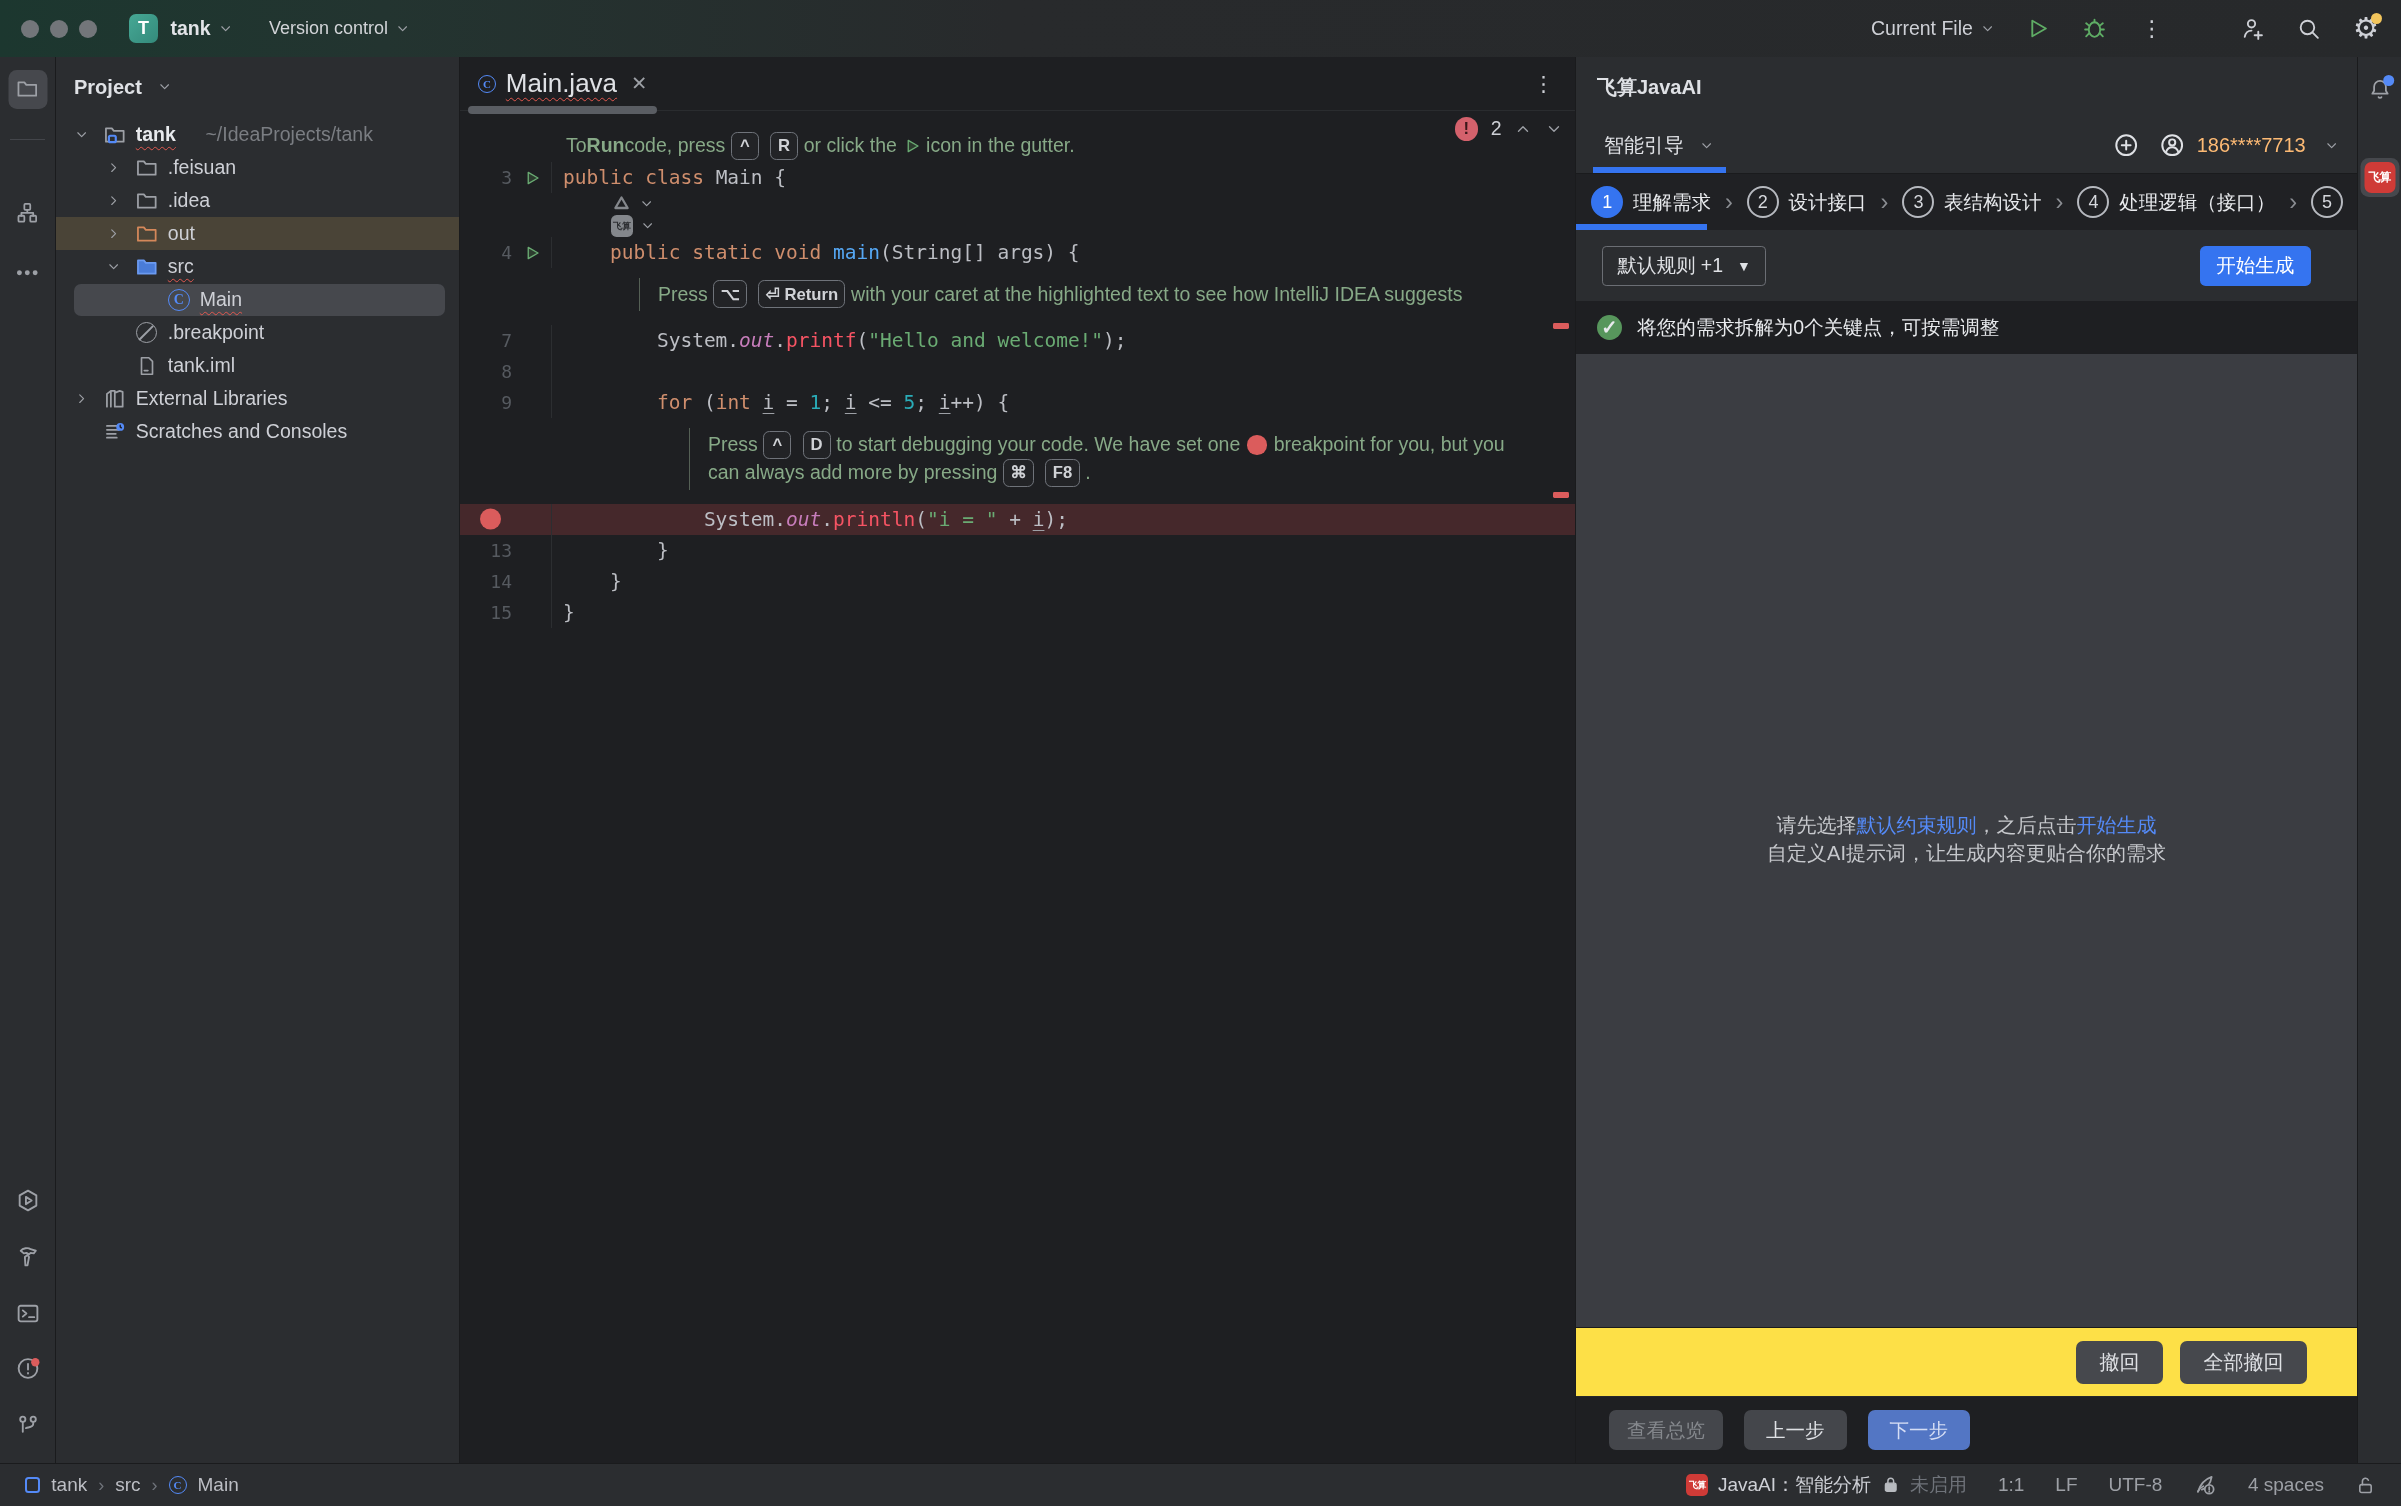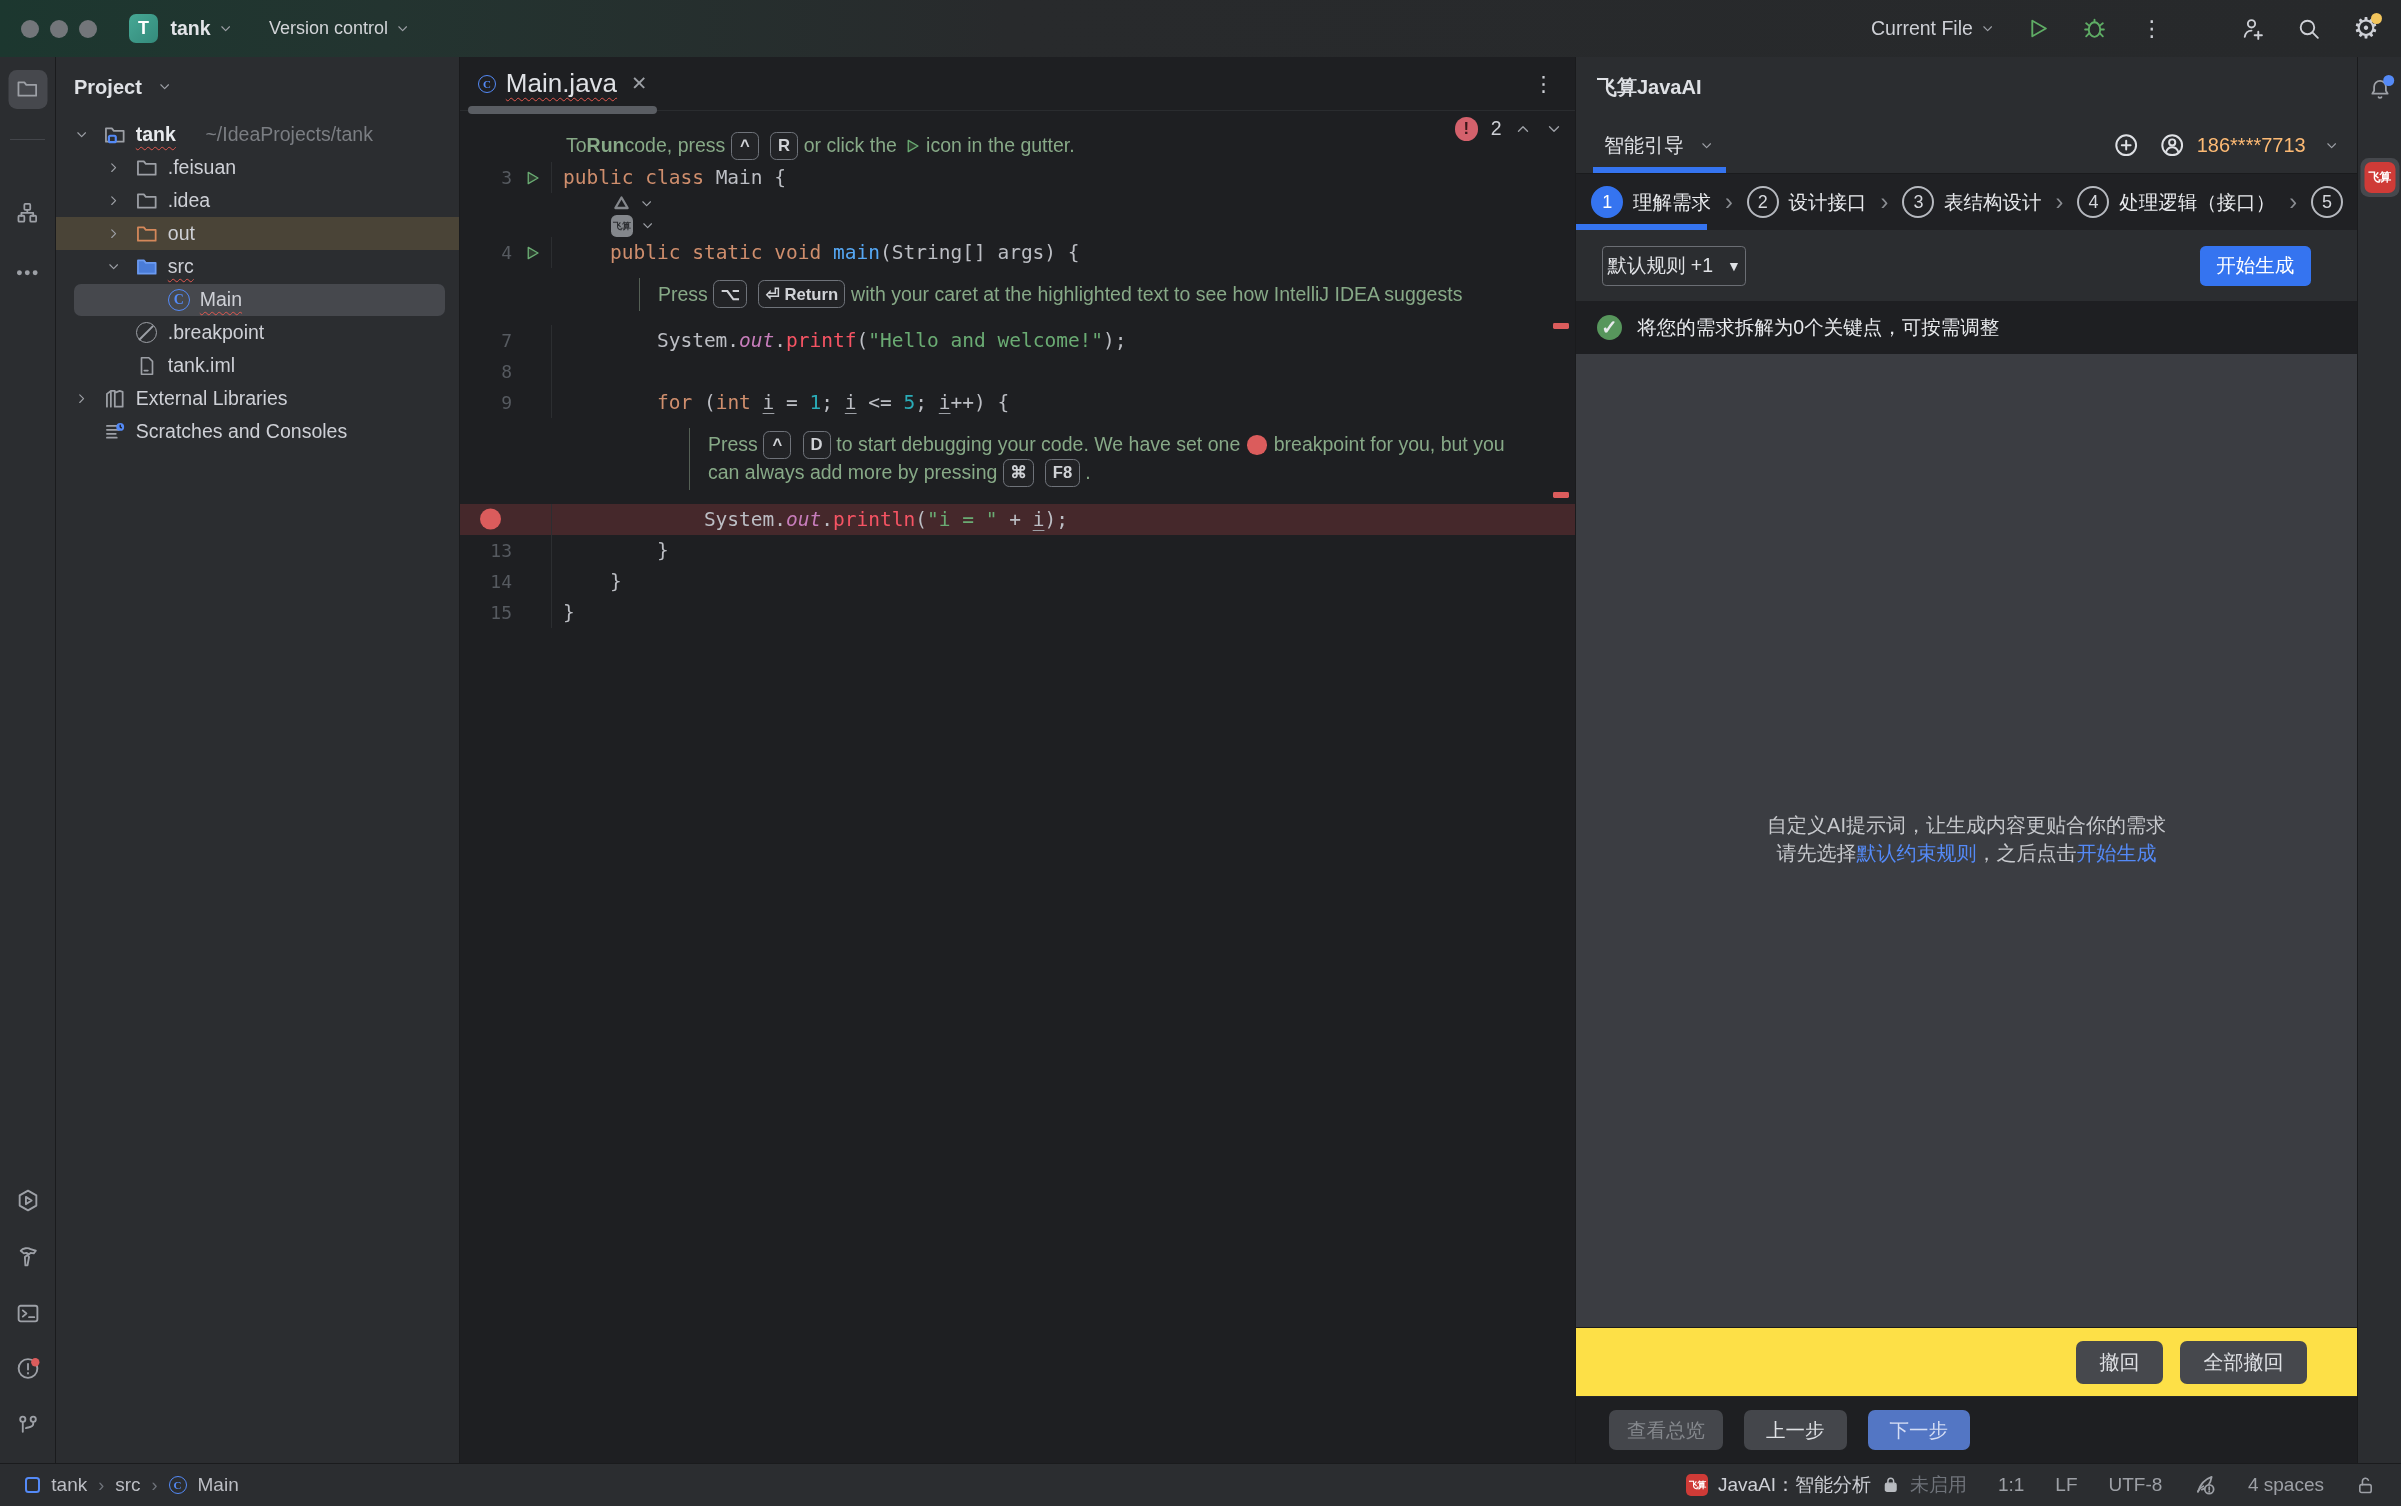--- a/index.html
+++ b/index.html
@@ -96,21 +96,21 @@
   .steps { height:56px; background:#202124; display:flex; align-items:center; padding-left:15.3px; position:relative; }
   .step { display:flex; align-items:center; gap:9.7px; }
   .stc { width:32px; height:32px; border-radius:50%; border:2.1px solid #b6b9bf; color:#d6d8dd;
     font-size:18px; display:flex; align-items:center; justify-content:center; flex:none; }
   .step.active .stc { background:#3574f0; border-color:#3574f0; color:#fff; }
   .stl { font-size:19.5px; color:#e8eaed; white-space:nowrap; }
   .stsep { color:#8a8d92; font-size:23.6px; margin:0 14px; }
   .steps-underline { position:absolute; left:0; bottom:0; width:131px; height:5.6px; background:#3574f0; }
   .rp-toolbar { height:71px; background:#2b2d30; display:flex; align-items:center; padding:0 46px 0 26.4px; }
   .dropdown { height:40px; border:1.4px solid #6b6e74; border-radius:4.2px; display:flex; align-items:center;
-    gap:14px; padding:0 4px; color:#dfe1e5; font-size:19.5px; }
+    gap:14px; padding:0 14px; color:#dfe1e5; font-size:19.5px; }
   .dd-caret { font-size:14px; color:#dfe1e5; }
   .rp-toolbar .spacer { flex:1; }
   .btn-primary { height:40px; padding:0 16.7px; background:#3574f0; border-radius:5.6px; color:#fff;
     font-size:19.5px; display:flex; align-items:center; }
   .rp-check { height:53px; background:#1e1f22; display:flex; align-items:center; gap:15.3px; padding-left:21px; }
   .okball { width:25px; height:25px; border-radius:50%; background:#57965c; color:#1e1f22; font-size:16.7px;
     font-weight:bold; display:flex; align-items:center; justify-content:center; }
   .rp-check span { font-size:19.5px; color:#e8eaed; }
   .rp-content { flex:1; background:#3b3d42; position:relative; }
   .empty-hint { position:absolute; top:47%; left:0; right:0; text-align:center; font-size:20px;
@@ -655,24 +655,24 @@
         </div>
         <div class="spacer"></div>
         <div class="btn-primary">开始生成</div>
       </div>
       <div class="rp-check">
         <span class="okball">✓</span>
         <span>将您的需求拆解为0个关键点，可按需调整</span>
       </div>
       <div class="rp-content">
         <div class="empty-hint">
-          <div>自定义AI提示词，让生成内容更贴合你的需求</div>
           <div>
             <span>请先选择</span><span class="lnk">默认约束规则</span><span>，之后点击</span><span class="lnk">开始生成</span>
           </div>
+          <div>自定义AI提示词，让生成内容更贴合你的需求</div>
         </div>
       </div>
       <div class="rp-undo">
         <div class="btn-gray">撤回</div>
         <div class="btn-gray">全部撤回</div>
       </div>
       <div class="rp-bottom">
         <div class="btn-dim">查看总览</div>
         <div class="btn-gray2">上一步</div>
         <div class="btn-next">下一步</div>

